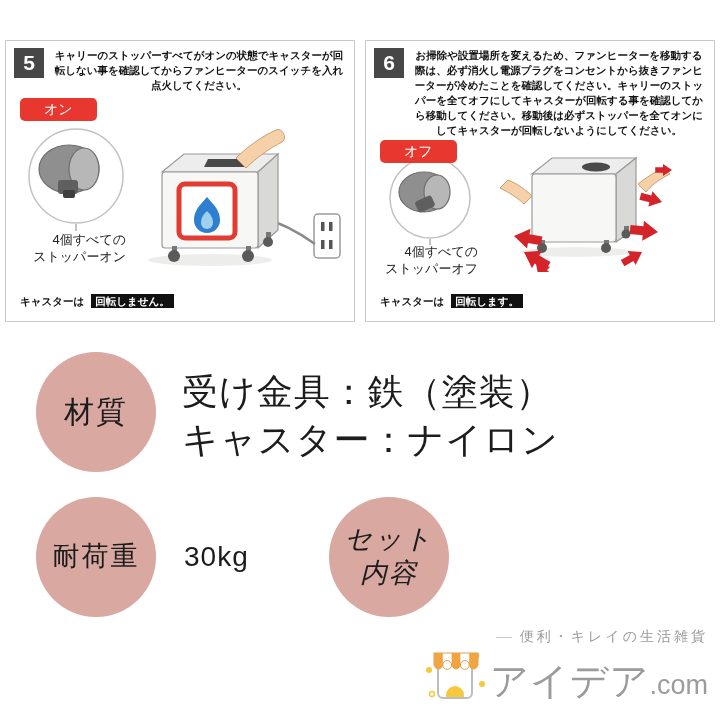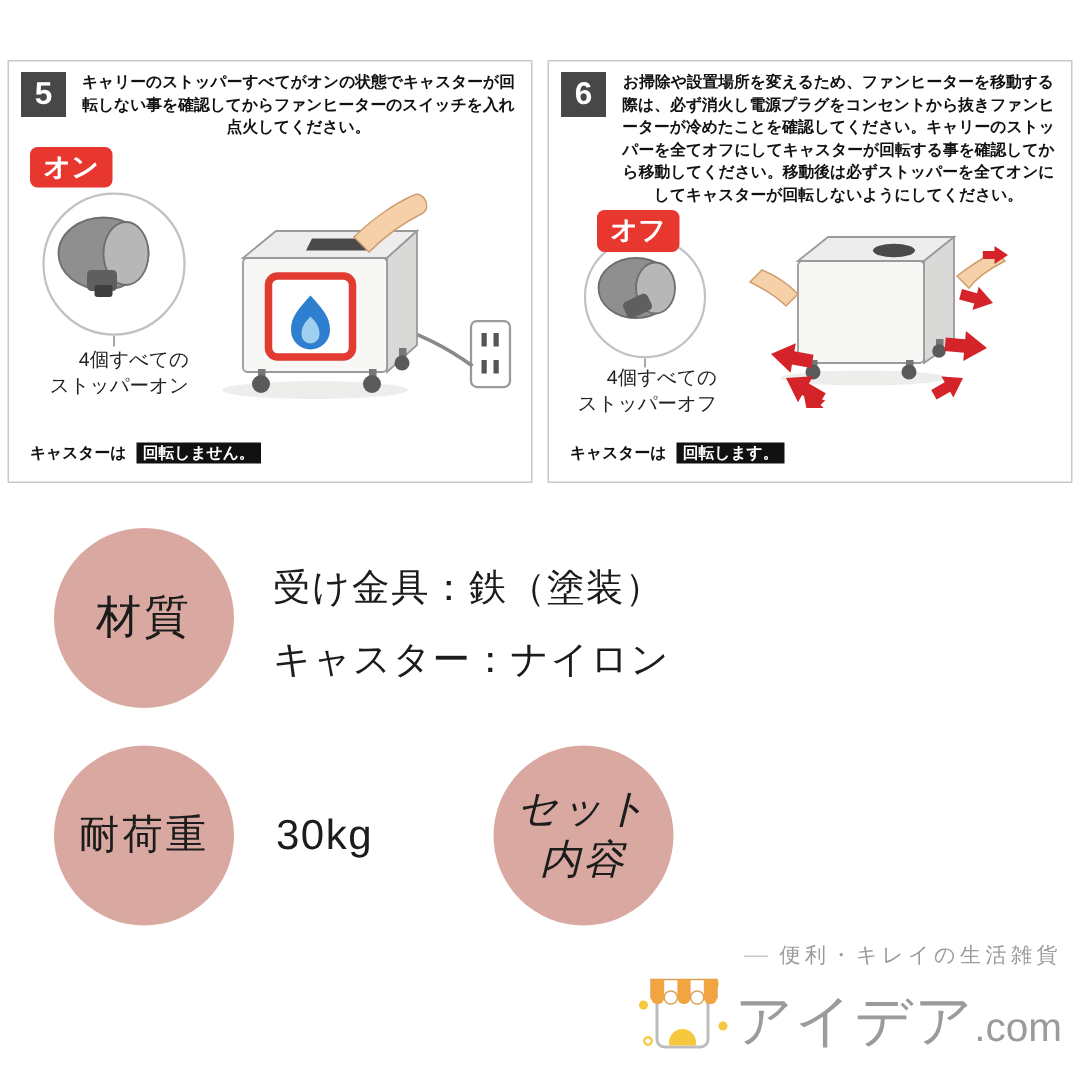--- a/index.html
+++ b/index.html
@@ -11,22 +11,22 @@
   .panels { position:absolute; top:40px; left:5px; display:flex; gap:10px; }
   .panel { width:350px; height:282px; border:1px solid #c9c9c9; background:#fff; position:relative; padding:7px 8px; }
   .panel-header { display:flex; gap:8px; }
   .step-num { flex:0 0 30px; height:30px; background:var(--step_gray,#474747); color:#fff;
               font-size:21px; font-weight:bold; display:flex; align-items:center; justify-content:center; }
   .step-text { font-size:10.5px; font-weight:bold; line-height:1.42; color:#111;text-align:center; }
   .illus { position:relative; margin-top:3px; }
   .illus5 { height:176px; }
   .illus6 { height:132px; }
   .illus-svg { position:absolute; inset:0; }
-  .badge { position:absolute; background:var(--accent_red,#e8372e); color:#fff; font-weight:bold;
-           font-size:18px; padding:3px 9px; border-radius:5px; line-height:1.2; }
+  .badge { position:absolute; background:var(--accent_red,#e8372e); color:#fff; font-weight:normal;
+           font-size:14px; padding:3px 24px; border-radius:5px; line-height:1.2; }
   .caster-caption { position:absolute; font-size:13px; color:#222; text-align:right; line-height:1.3; }
   .note { position:absolute; bottom:12px; left:14px; font-size:10.5px; font-weight:bold; color:#111; }
   .note .hl { background:#111; color:#fff; padding:1px 4px; margin-left:7px; }
 
   
   .specs { position:absolute; inset:0; }
   .spec-circle { position:absolute; width:120px; height:120px; border-radius:50%;
                  background:var(--circle_pink,#d9a8a0); display:flex; flex-direction:column;
                  align-items:center; justify-content:center; color:#1c1c1c; letter-spacing:2px; }
   .spec-circle span { line-height:1.25; }
@@ -146,37 +146,37 @@
             <use href="#arw" transform="translate(298,30) rotate(180) scale(0.6)"></use>
           </g>
           <g>
             <circle cx="56" cy="58" r="40" fill="#fff" stroke="#c2c2c2" stroke-width="1.5"></circle>
             <ellipse cx="50" cy="52" rx="25" ry="20" fill="#8f8f8f" stroke="#6e6e6e" stroke-width="1.2"></ellipse>
             <ellipse cx="63" cy="52" rx="13" ry="17" fill="#b7b7b7" stroke="#6e6e6e" stroke-width="1.2"></ellipse>
             <rect x="42" y="58" width="18" height="12" rx="3" fill="#5f5f5f" transform="rotate(-25 51 64)"></rect>
             <line x1="56" y1="99" x2="56" y2="105" stroke="#888" stroke-width="1"></line>
           </g>
         </svg>
-        <div class="badge" style="left:24px;top:0;">オフ</div>
+        <div class="badge" style="left:6px;top:0;">オフ</div>
         <div class="caster-caption" style="left:8px;top:104px;width:96px;">
           <div>4個すべての</div>
           <div>ストッパーオフ</div>
         </div>
       </div>
       <p class="note">
         <span>キャスターは</span><span class="hl">回転します。</span>
       </p>
     </article>
   </section>
 
   <section class="specs">
     <div class="spec-circle" style="left:36px;top:352px;font-size:30px;">
       <span>材質</span>
     </div>
-    <div class="spec-lines" style="left:182px;top:368px;font-size:25px;">
+    <div class="spec-lines" style="left:182px;top:368px;font-size:36px;">
       <div>受け金具：鉄（塗装）</div>
       <div>キャスター：ナイロン</div>
     </div>
 
     <div class="spec-circle" style="left:36px;top:497px;font-size:27px;">
       <span>耐荷重</span>
     </div>
     <div class="spec-lines" style="left:184px;top:533px;font-size:28px;">
       <div>30kg</div>
     </div>

